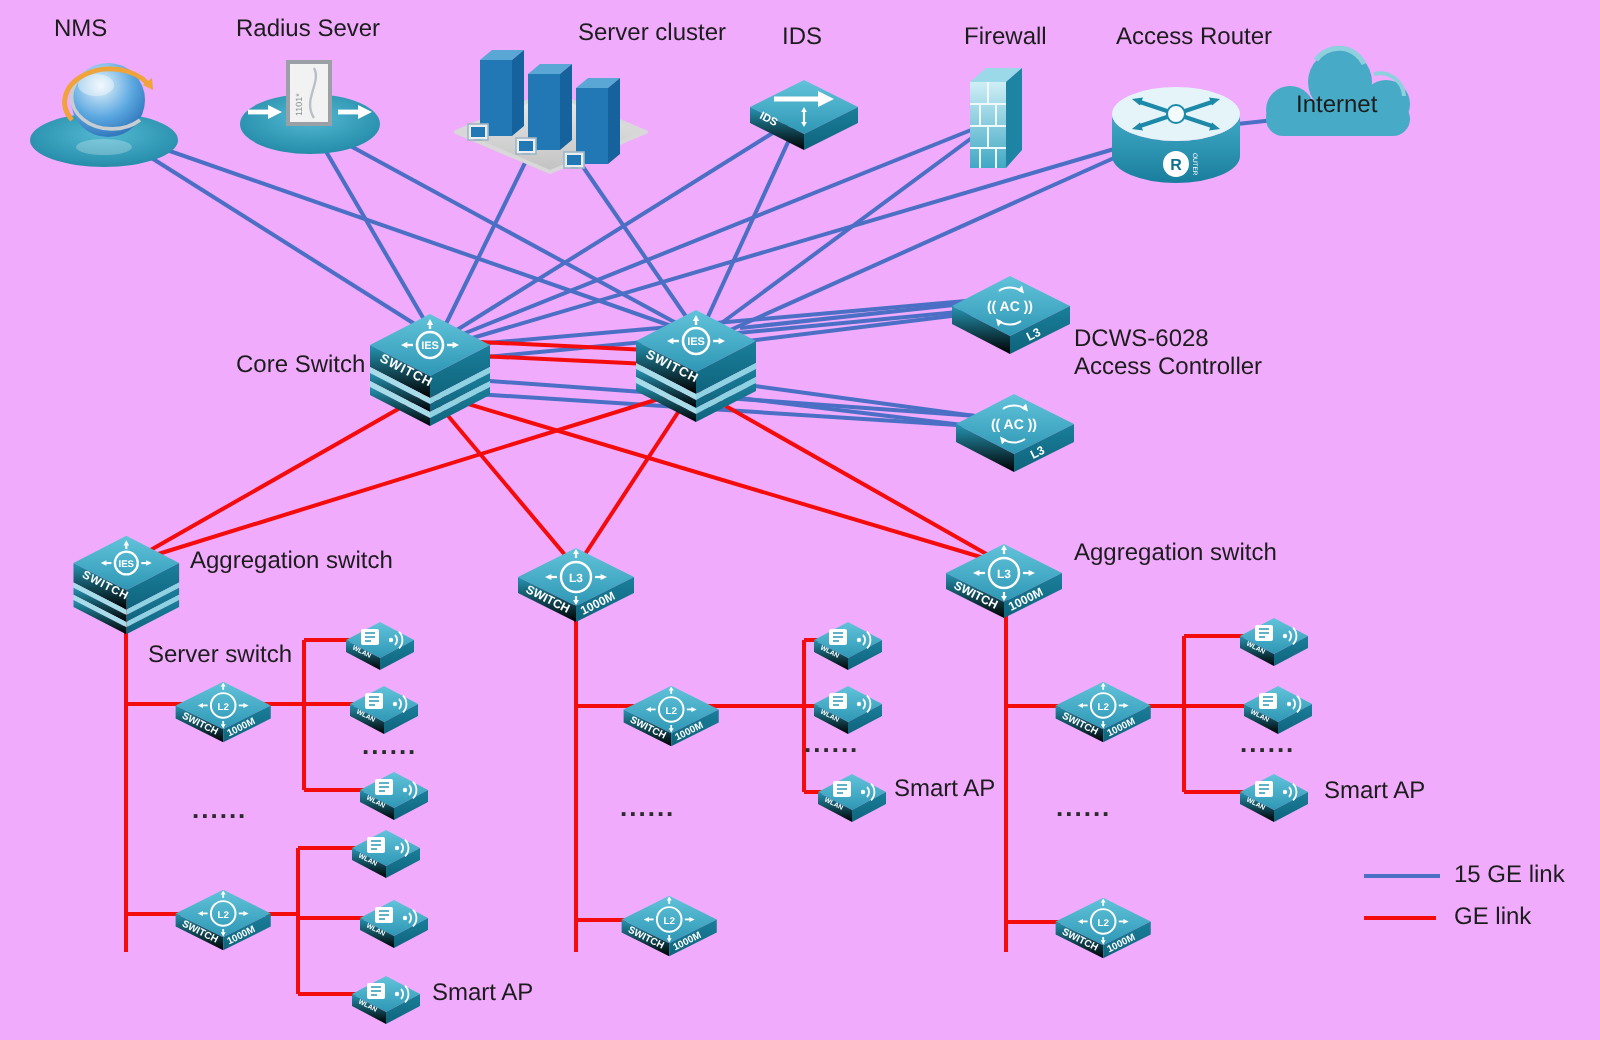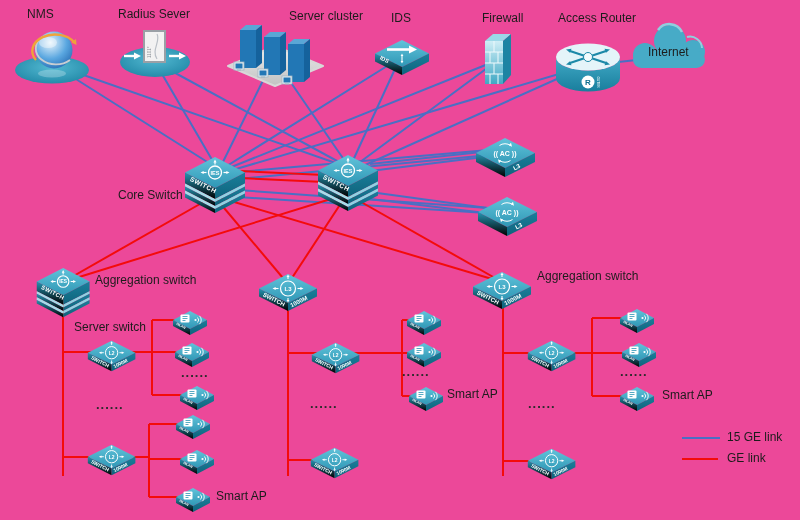--- a/index.html
+++ b/index.html
@@ -1,16 +1,16 @@
 <!DOCTYPE html>
 <html><head>
 <meta charset="utf-8">
 <style>
   html,body{margin:0;padding:0;background:#fff;}
-  #stage{position:relative;width:800px;height:520px;background:#ec4899;overflow:hidden;
+  #stage{position:relative;width:800px;height:520px;background:#f0abfc;overflow:hidden;
          font-family:"Liberation Sans",sans-serif;}
   #stage svg{position:absolute;left:0;top:0;}
   svg text{font-family:"Liberation Sans",sans-serif;}
   .lbl{position:absolute;font-size:12px;color:#1c1c1c;white-space:nowrap;line-height:14px;}
   .dots{position:absolute;font-size:13px;font-weight:bold;letter-spacing:1px;color:#2b2b2b;line-height:10px;}
   .ln-b{stroke:#4a6fc4;stroke-width:2;fill:none;}
   .ln-r{stroke:#f40b0b;stroke-width:2;fill:none;}
 </style>
 </head>
 <body>
@@ -338,22 +338,26 @@
   <use href="#ap-device" x="618" y="386"></use>
 </svg>
 
 <span class="lbl" style="left:27px;top:7px">NMS</span>
 <span class="lbl" style="left:118px;top:7px">Radius Sever</span>
 <span class="lbl" style="left:289px;top:9px">Server cluster</span>
 <span class="lbl" style="left:391px;top:11px">IDS</span>
 <span class="lbl" style="left:482px;top:11px">Firewall</span>
 <span class="lbl" style="left:558px;top:11px">Access Router</span>
 <span class="lbl" style="left:648px;top:45px">Internet</span>
-<span class="lbl" style="left:118px;top:188px">Core Switch</span>
-
+<span class="lbl" style="left:118px;top:175px">Core Switch</span>
+
+<div class="lbl" style="left:537px;top:162px">
+  <span style="display:block">DCWS-6028</span>
+  <span style="display:block">Access Controller</span>
+</div>
 
 <span class="lbl" style="left:95px;top:273px">Aggregation switch</span>
 <span class="lbl" style="left:537px;top:269px">Aggregation switch</span>
 <span class="lbl" style="left:74px;top:320px">Server switch</span>
 <span class="lbl" style="left:216px;top:489px">Smart AP</span>
 <span class="lbl" style="left:447px;top:387px">Smart AP</span>
 <span class="lbl" style="left:662px;top:388px">Smart AP</span>
 
 <span class="dots" style="left:181px;top:368px">......</span>
 <span class="dots" style="left:96px;top:400px">......</span>

